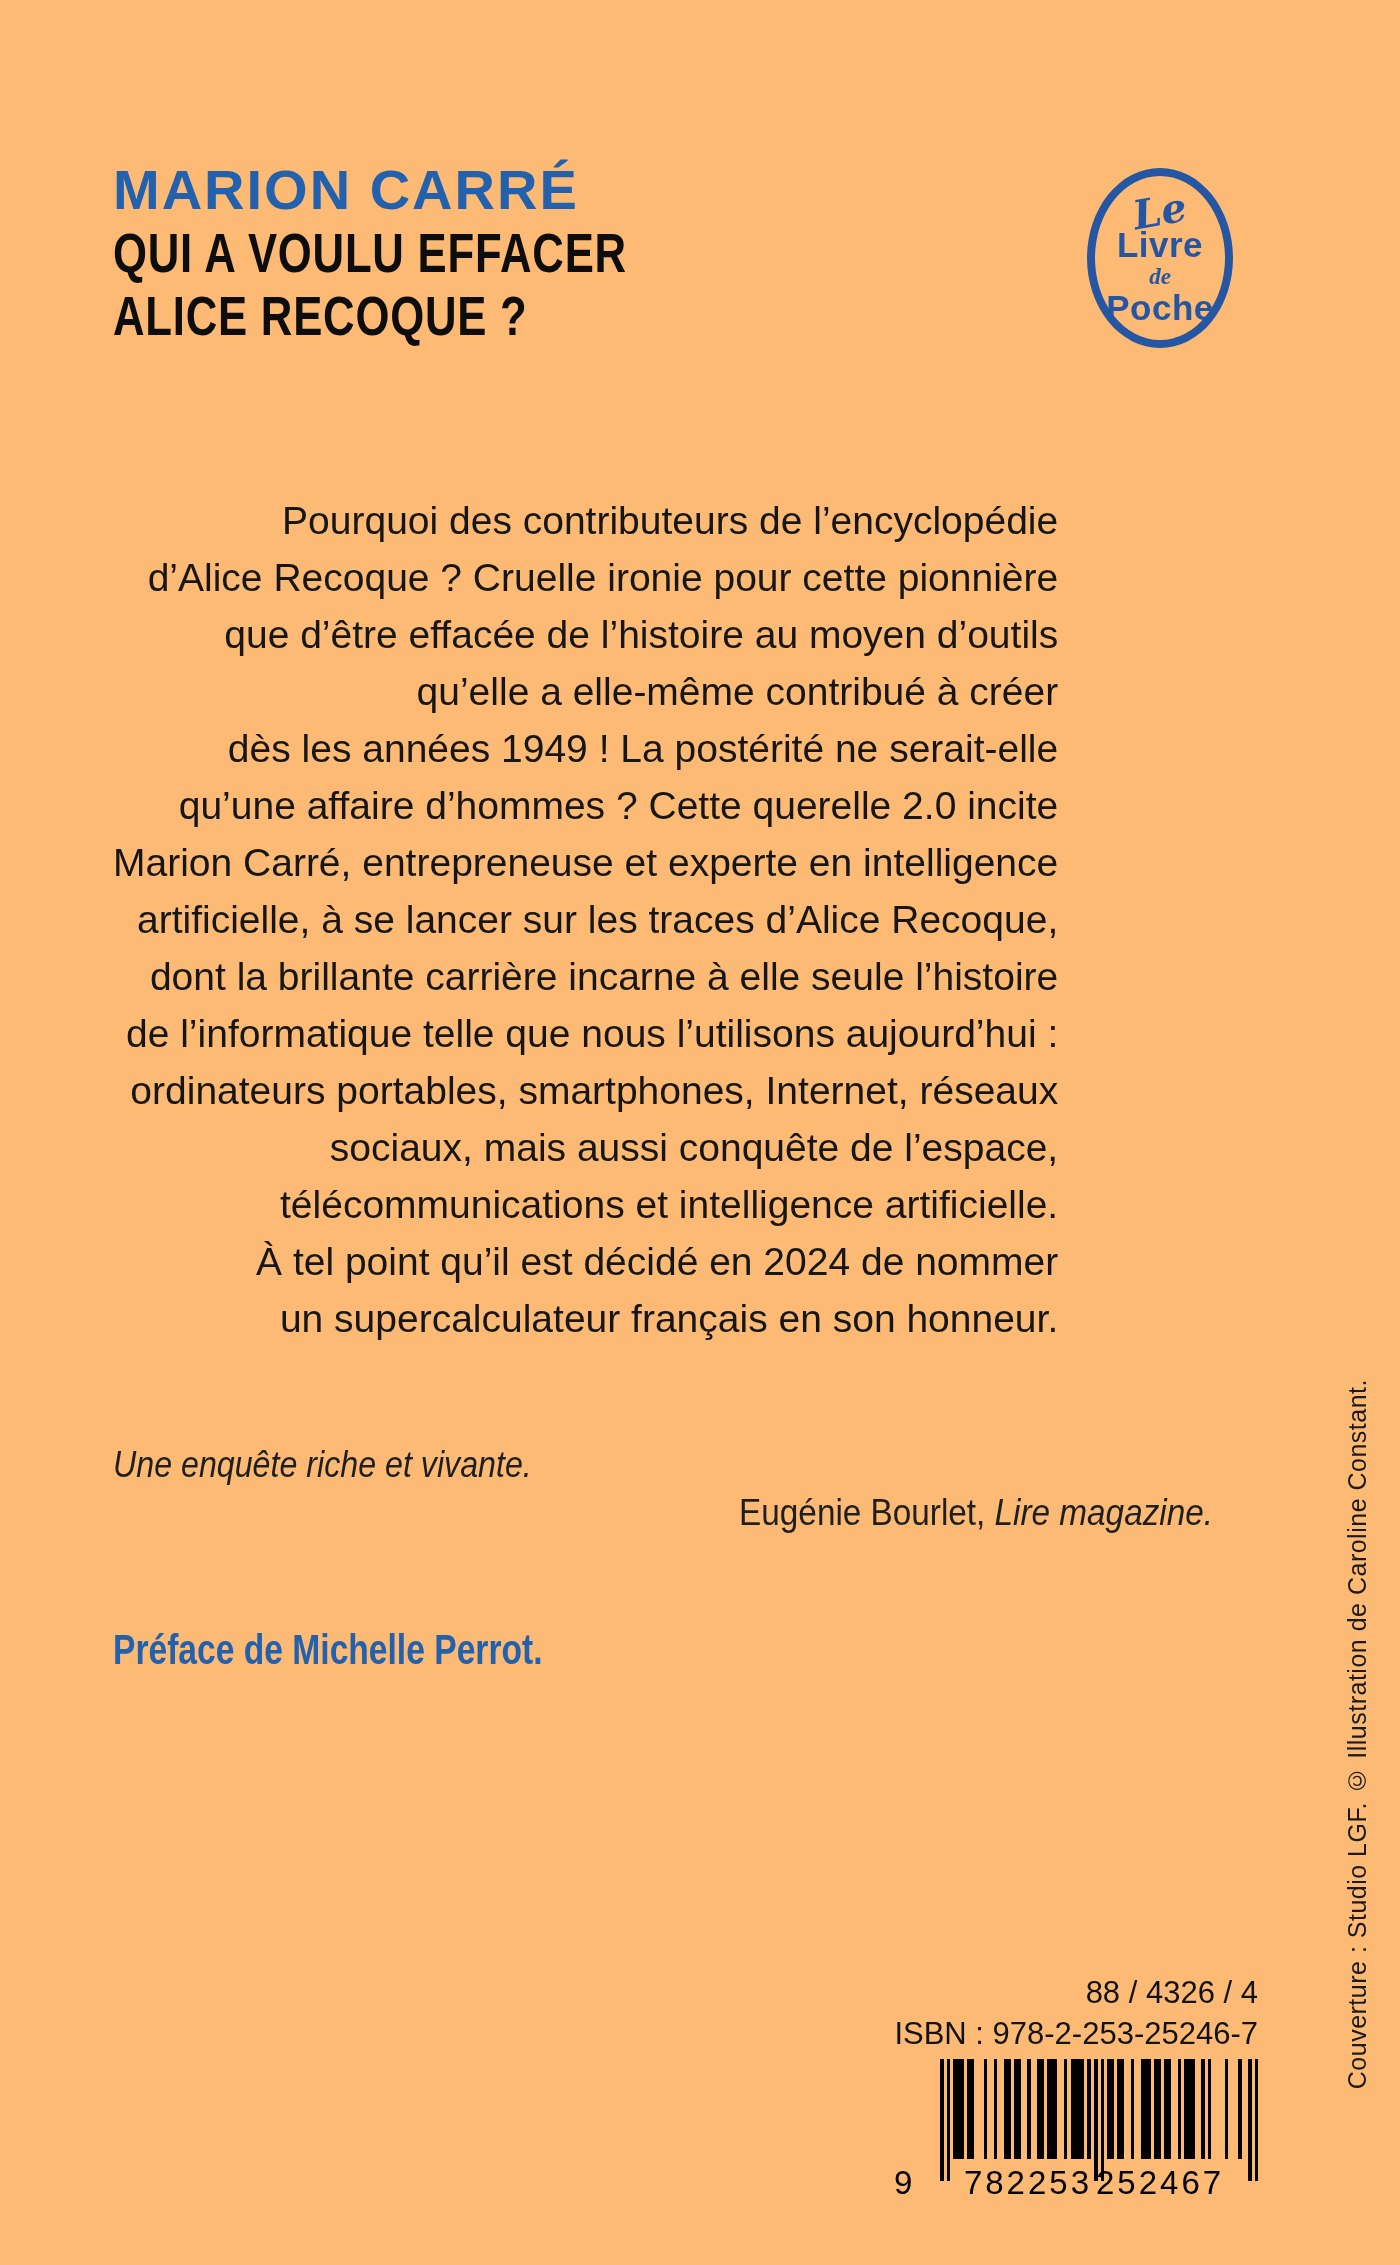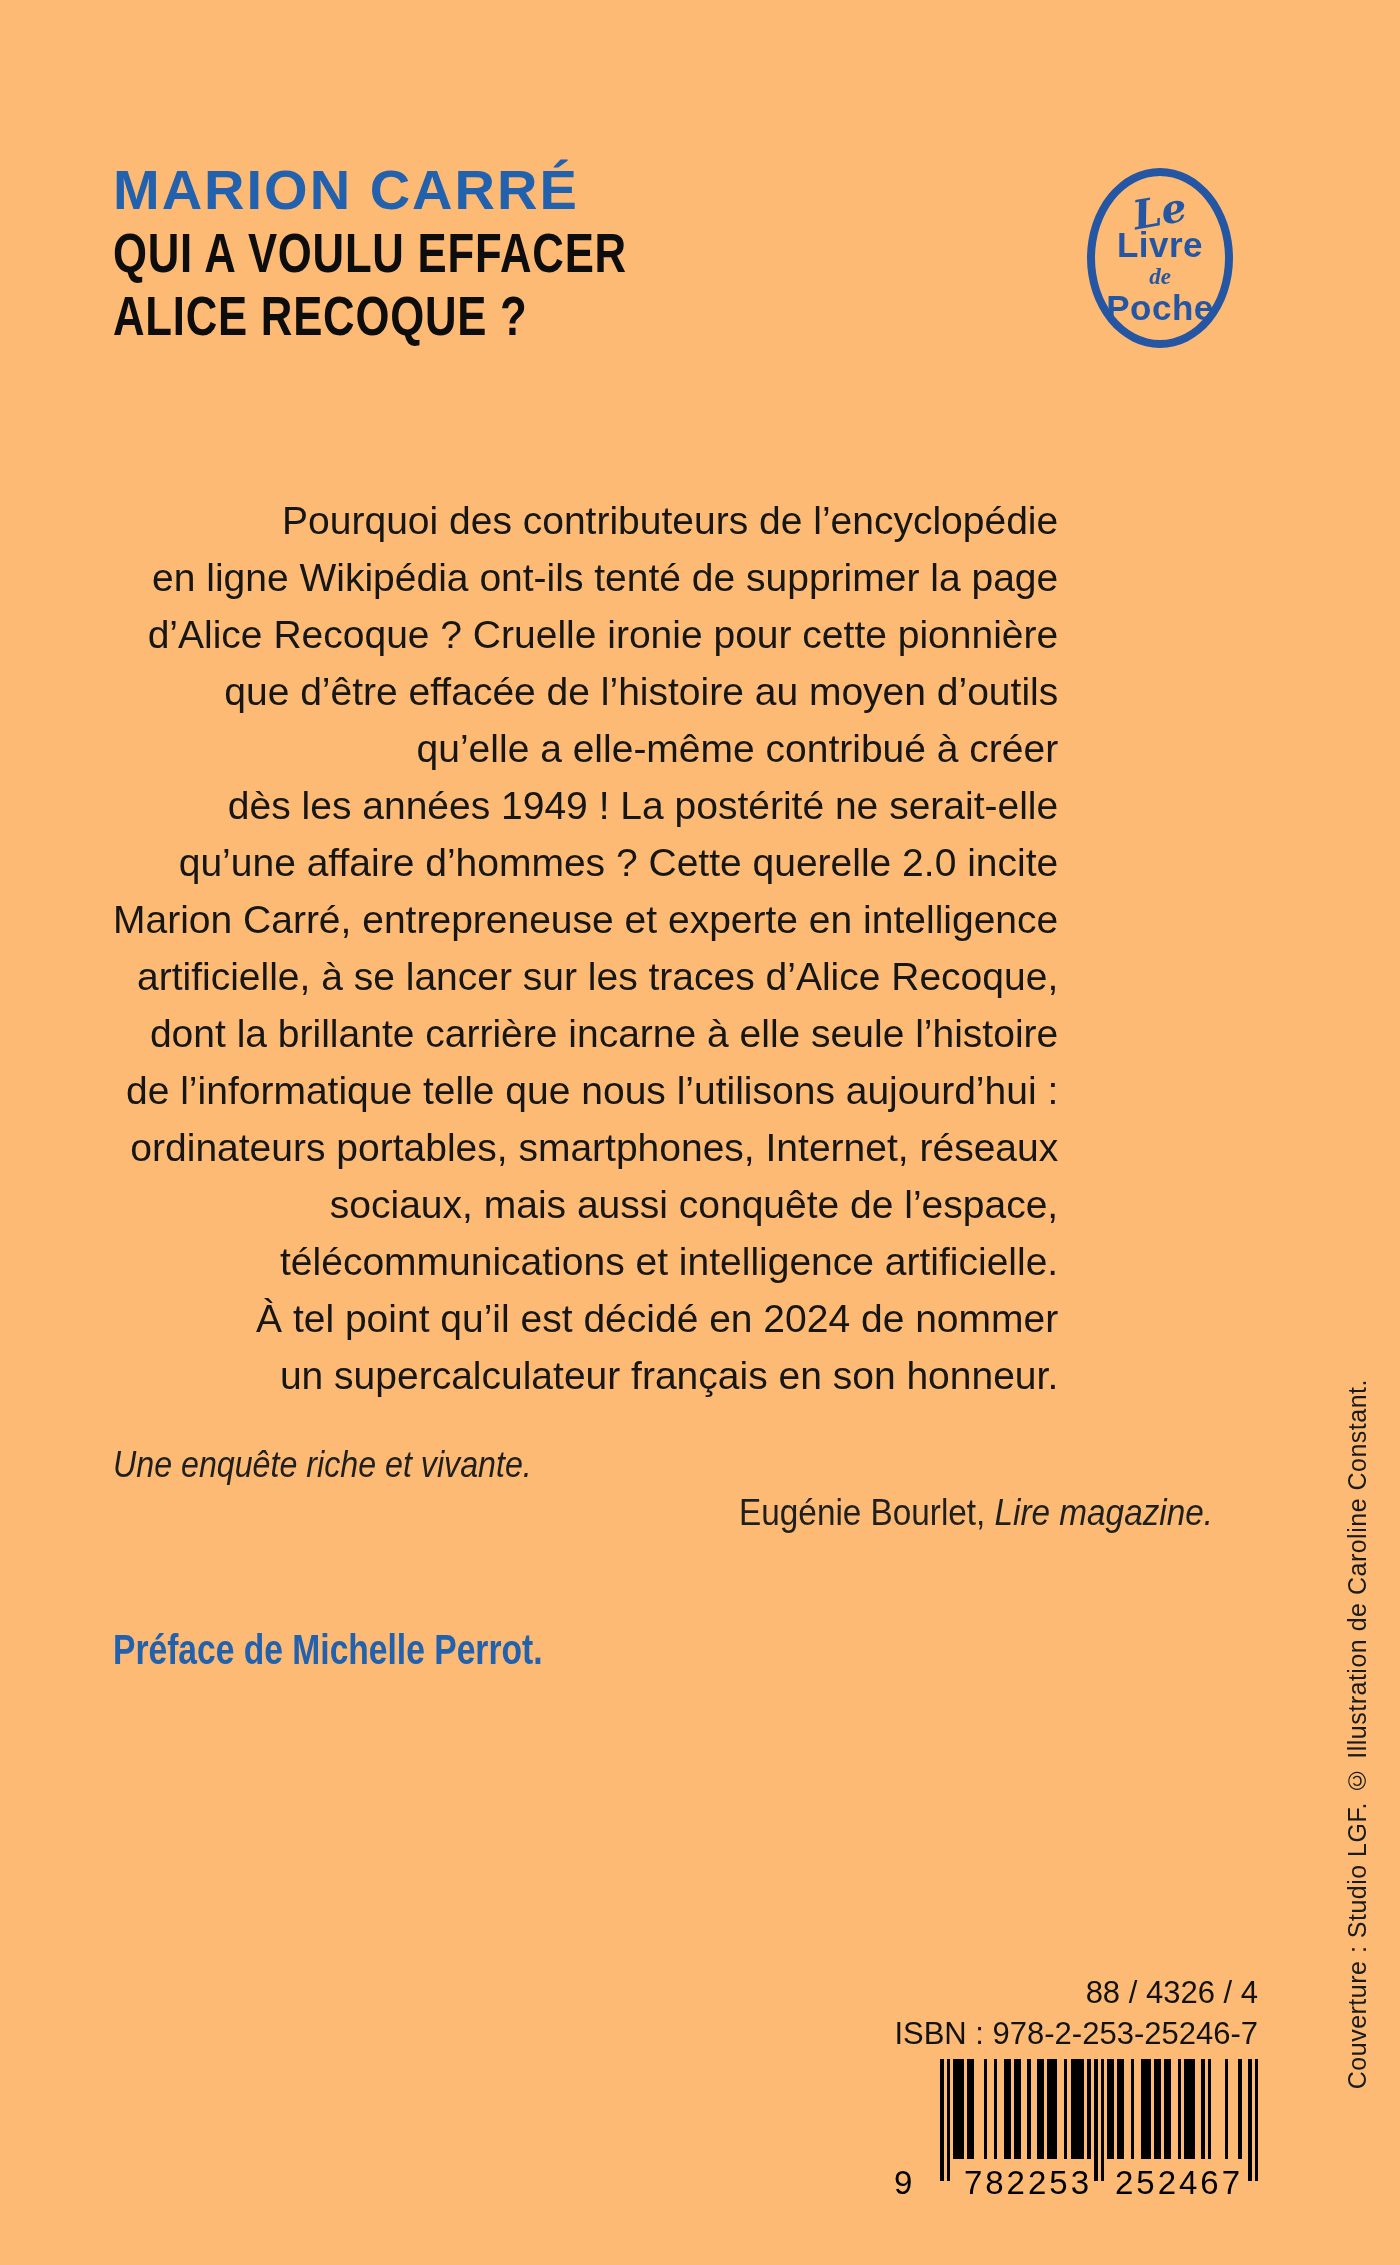--- a/index.html
+++ b/index.html
@@ -57,21 +57,21 @@
   }
   
   .codes{position:absolute;right:142px;top:1972px;text-align:right;color:#121212;}
   .print-code{font-size:31px;line-height:41px;white-space:nowrap;}
   .isbn{font-size:31px;line-height:41px;white-space:nowrap;}
   .barcode{position:relative;width:318px;height:140px;margin-top:5px;margin-left:auto;}
   .bar{position:absolute;top:0;background:#000;}
   .bdigit{position:absolute;bottom:0;font-size:33px;color:#000;line-height:1;}
   .bd-first{left:-46px;letter-spacing:0;}
   .bd-left{left:12px;width:140px;text-align:right;letter-spacing:3px;}
-  .bd-right{left:169px;width:140px;text-align:center;letter-spacing:3px;}
+  .bd-right{left:156px;width:140px;text-align:left;letter-spacing:3px;}
   
   .credit{
     position:absolute;right:28px;bottom:176px;
     writing-mode:vertical-rl;transform:rotate(180deg);
     font-size:25px;color:#1a1a1a;letter-spacing:0.5px;white-space:nowrap;
   }
 </style>
 </head>
 <body>
 
@@ -86,21 +86,20 @@
 
   <div class="logo">
     <span class="logo-le">Le</span>
     <span class="logo-livre">Livre</span>
     <span class="logo-de">de</span>
     <span class="logo-poche">Poche</span>
   </div>
 
   <div class="synopsis">
     <div class="syn-line">Pourquoi des contributeurs de l’encyclopédie</div>
-    <div class="syn-line">en ligne Wikipédia ont-ils tenté de supprimer la page</div>
     <div class="syn-line">d’Alice Recoque ? Cruelle ironie pour cette pionnière</div>
     <div class="syn-line">que d’être effacée de l’histoire au moyen d’outils</div>
     <div class="syn-line">qu’elle a elle-même contribué à créer</div>
     <div class="syn-line">dès les années 1949 ! La postérité ne serait-elle</div>
     <div class="syn-line">qu’une affaire d’hommes ? Cette querelle 2.0 incite</div>
     <div class="syn-line">Marion Carré, entrepreneuse et experte en intelligence</div>
     <div class="syn-line">artificielle, à se lancer sur les traces d’Alice Recoque,</div>
     <div class="syn-line">dont la brillante carrière incarne à elle seule l’histoire</div>
     <div class="syn-line">de l’informatique telle que nous l’utilisons aujourd’hui :</div>
     <div class="syn-line">ordinateurs portables, smartphones, Internet, réseaux</div>

